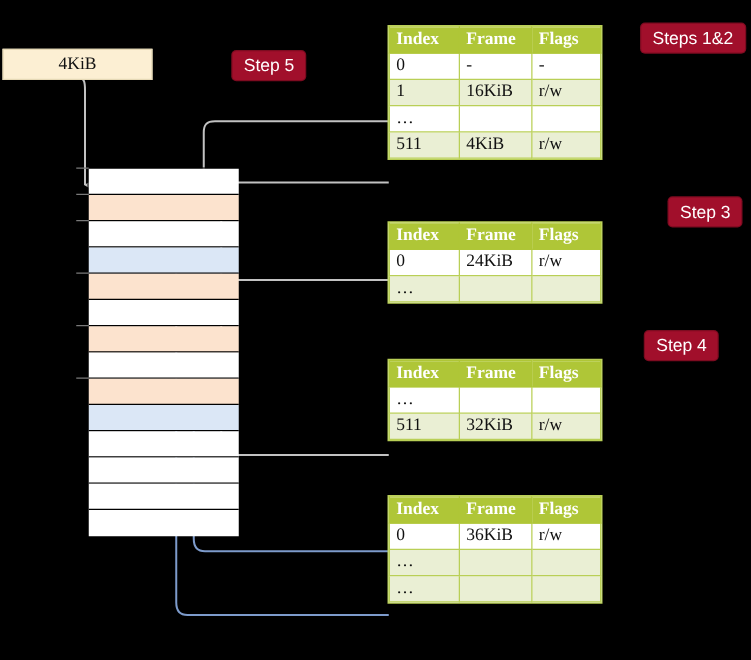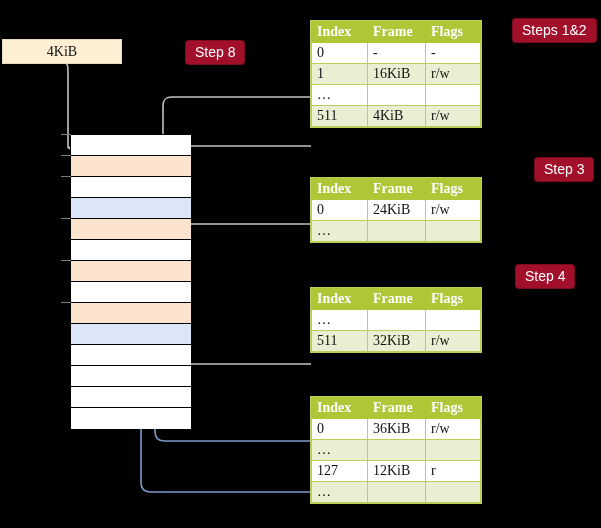--- a/index.html
+++ b/index.html
@@ -146,21 +146,21 @@
       <div class="mem-cell orange" style="top: 126px; width: 120px; height: 21px;"></div>
       <div class="mem-cell" style="top: 147px; width: 120px; height: 21px;"></div>
       <div class="mem-cell orange" style="top: 168px; width: 120px; height: 21px;"></div>
       <div class="mem-cell blue" style="top: 189px; width: 120px; height: 21px;"></div>
       <div class="mem-cell" style="top: 210px; width: 120px; height: 21px;"></div>
       <div class="mem-cell" style="top: 231px; width: 120px; height: 21px;"></div>
       <div class="mem-cell" style="top: 252px; width: 120px; height: 21px;"></div>
       <div class="mem-cell last" style="top: 273px; width: 120px; height: 21px;"></div>
     </div>
 
-  <div class="step-badge" style="left:186px;top:41px;">Step 8</div>
+  <div class="step-badge" style="left:186px;top:41px;">Step 5</div>
   <div class="step-badge" style="left:513px;top:19px;">Steps 1&amp;2</div>
   <div class="step-badge" style="left:535px;top:158px;">Step 3</div>
   <div class="step-badge" style="left:516px;top:265px;">Step 4</div>
 
   <div id="tables-host">
       <table class="pt" style="left: 311px; top: 21px;">
         <colgroup>
           <col class="c-index">
           <col class="c-frame">
           <col class="c-flags">
@@ -263,25 +263,20 @@
         <tbody>
           <tr>
             <td>0</td>
             <td>36KiB</td>
             <td>r/w</td>
           </tr>
           <tr class="alt">
             <td class="ell">…</td>
             <td></td>
             <td></td>
-          </tr>
-          <tr>
-            <td>127</td>
-            <td>12KiB</td>
-            <td>r</td>
           </tr>
           <tr class="alt">
             <td class="ell">…</td>
             <td></td>
             <td></td>
           </tr>
         </tbody>
       </table>
     </div>
 

